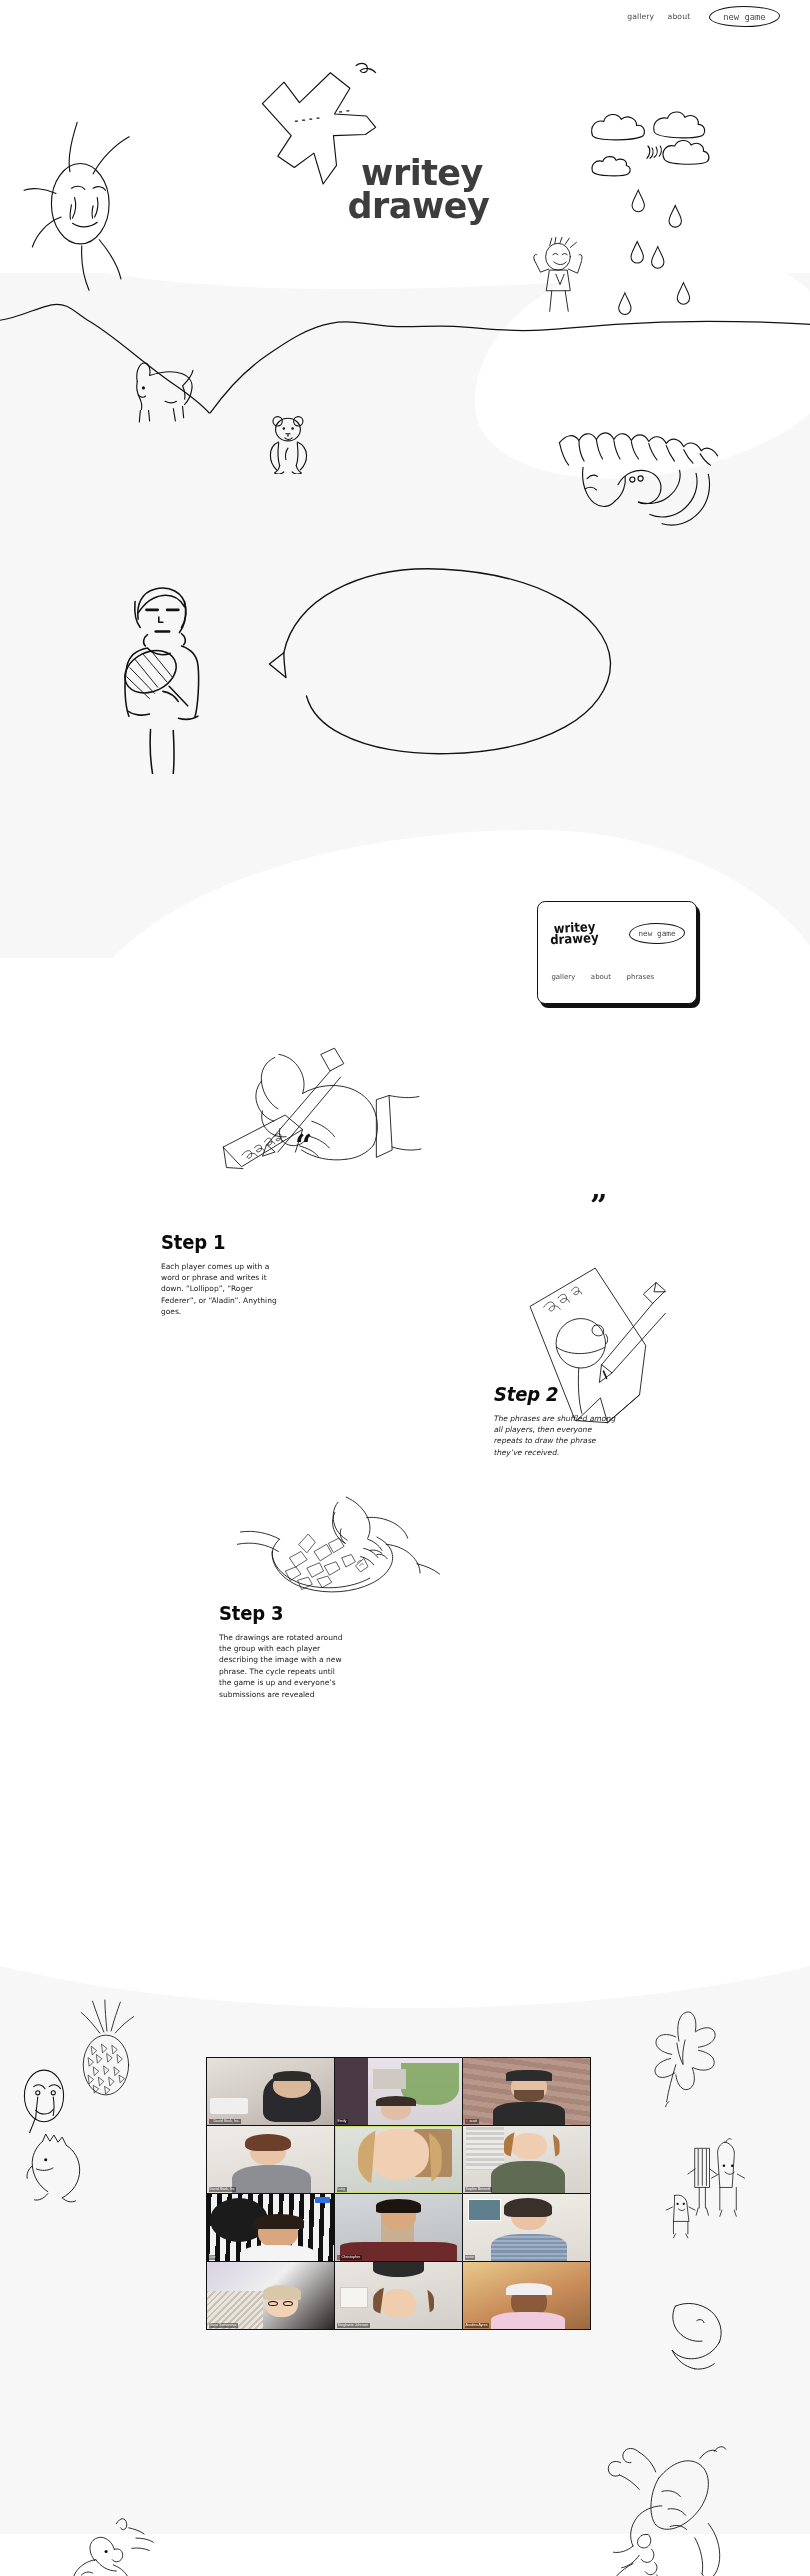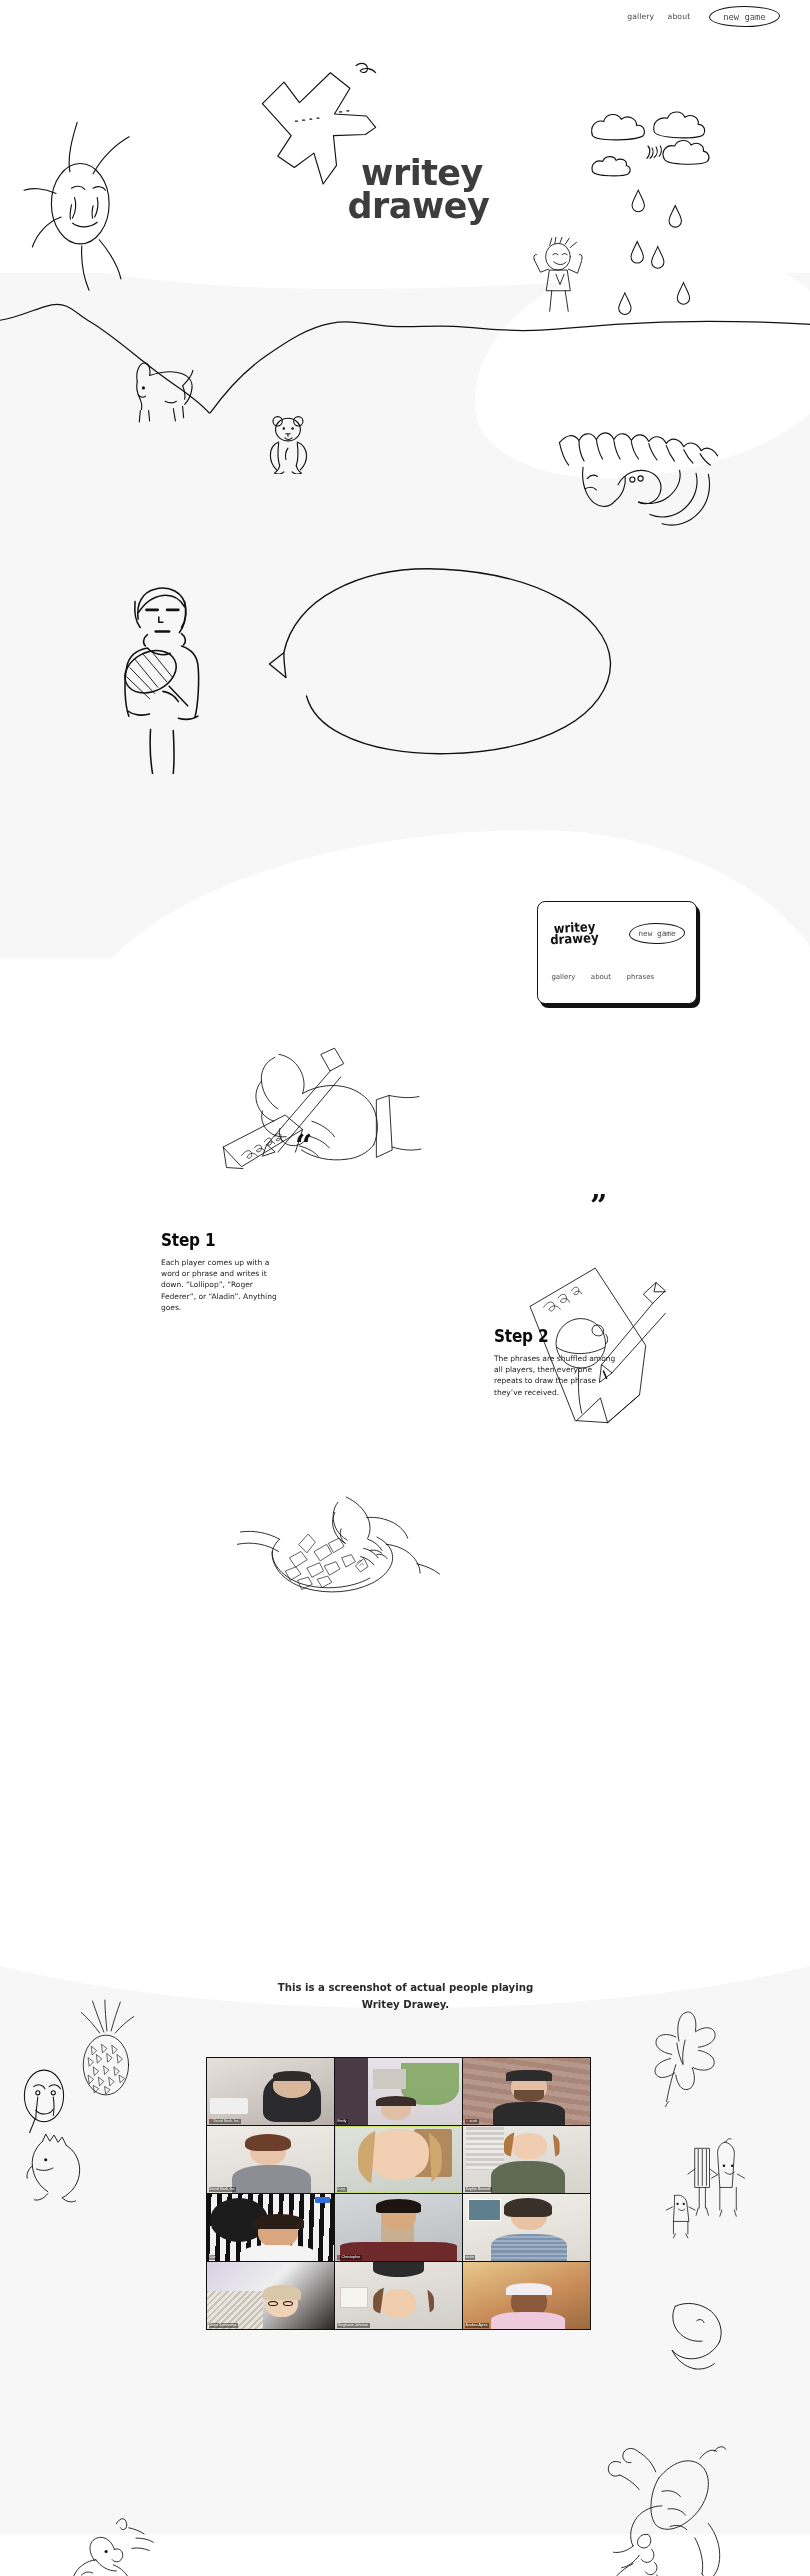--- a/index.html
+++ b/index.html
@@ -116,29 +116,29 @@
     display: flex; gap: 15.5px;
   }
   .fc-links span {
     font-family: "DejaVu Sans", sans-serif; font-size: 7px; color: #4a4a4a; cursor: pointer;
   }
 
   
   .step { position: absolute; z-index: 12; }
   .step h2 {
     font-family: "DejaVu Sans Condensed", "DejaVu Sans", sans-serif;
-    font-weight: 700; font-size: 17px; color: #0b0b0b; margin-bottom: 6.7px;
+    font-weight: 700; font-size: 20px; color: #0b0b0b; margin-bottom: 6.7px;
     letter-spacing: -0.2px;
   }
   .step p {
     font-family: "DejaVu Sans", sans-serif;
     font-size: 7.5px; line-height: 1.52; color: #1a1a1a; width: 125px;
   }
   .step-1 { left: 161px; top: 1230px; }
-  .step-2 { left: 494px; top: 1326px; }
+  .step-2 { left: 494px; top: 1382px; font-style: italic; }
   .step-3 { left: 219px; top: 1601px; }
 
   
   .shot-head {
     position: absolute; left: 148px; top: 1980px; width: 515px;
     text-align: center; z-index: 12;
     font-family: "DejaVu Sans Condensed", "DejaVu Sans", sans-serif;
     font-weight: 700; font-size: 11.3px; line-height: 1.5; color: #2a2a2a;
   }
   .zoom-grid {
@@ -408,25 +408,25 @@
       <path d="M300 98c20 2 38 10 50 22 10 10 16 22 16 34"></path>
       <path d="M360 136c16 4 32 10 44 20"></path>
       <path d="M264 88c12 4 22 12 28 22M256 106c12 2 22 10 28 18M250 122c10 2 20 8 26 16"></path>
       <g stroke-width="1.3">
         <path d="M130 98l18-20 14 16-16 20zM160 112l24-14 10 18-22 14zM112 124l22-12 12 16-22 14zM188 96l20-10 10 16-20 12zM146 144l24-10 8 16-22 12zM104 150l20-8 10 14-20 12zM180 140l22-8 8 14-20 12zM214 124l18-6 8 14-18 10zM128 168l20-6 8 14-20 10zM166 166l20-6 8 12-18 10z"></path>
       </g>
       <path d="M256 126l-16 14 10 12 14-10z" stroke-width="1.3"></path>
       <path d="M244 134c2-4 6-6 8-4M248 140c2-4 6-5 8-3" stroke-width="1"></path>
     </svg>
   </div>
-
-  <div class="shot-head">
-    <span>This is a screenshot of actual people playing</span><br>
-    <span>Writey Drawey.</span>
-  </div>
+  <div class="step step-3">
+    <h2>Step 3</h2>
+    <p>The drawings are rotated around the group with each player describing the image with a new phrase. The cycle repeats until the game is up and everyone’s submissions are revealed</p>
+  </div>
+
 
   <div class="doodle" style="left:75px; top:1999px; z-index:12;">
     <svg width="67" height="98" viewBox="0 0 130 190" fill="none" stroke="#111" stroke-width="1.6" stroke-linecap="round">
       <path d="M56 64C48 44 40 22 34 4M62 62C60 40 58 20 58 2M70 62c6-22 12-40 18-56M48 66C36 50 24 36 12 26M78 66c12-14 24-24 36-32"></path>
       <ellipse cx="60" cy="128" rx="44" ry="58"></ellipse>
       <g stroke-width="1.2">
         <path d="M32 92l10 8-8 8zM52 88l10 8-8 8zM72 90l10 8-8 8zM42 108l10 8-8 8zM62 106l10 8-8 8zM82 108l10 8-8 8zM26 114l10 8-8 8zM36 132l10 8-8 8zM56 130l10 8-8 8zM76 132l10 8-8 8zM26 148l10 8-8 8zM46 152l10 8-8 8zM66 152l10 8-8 8zM86 148l10 6-8 8zM36 168l10 6-8 8zM58 170l10 6-8 8z"></path>
       </g>
     </svg>
   </div>

